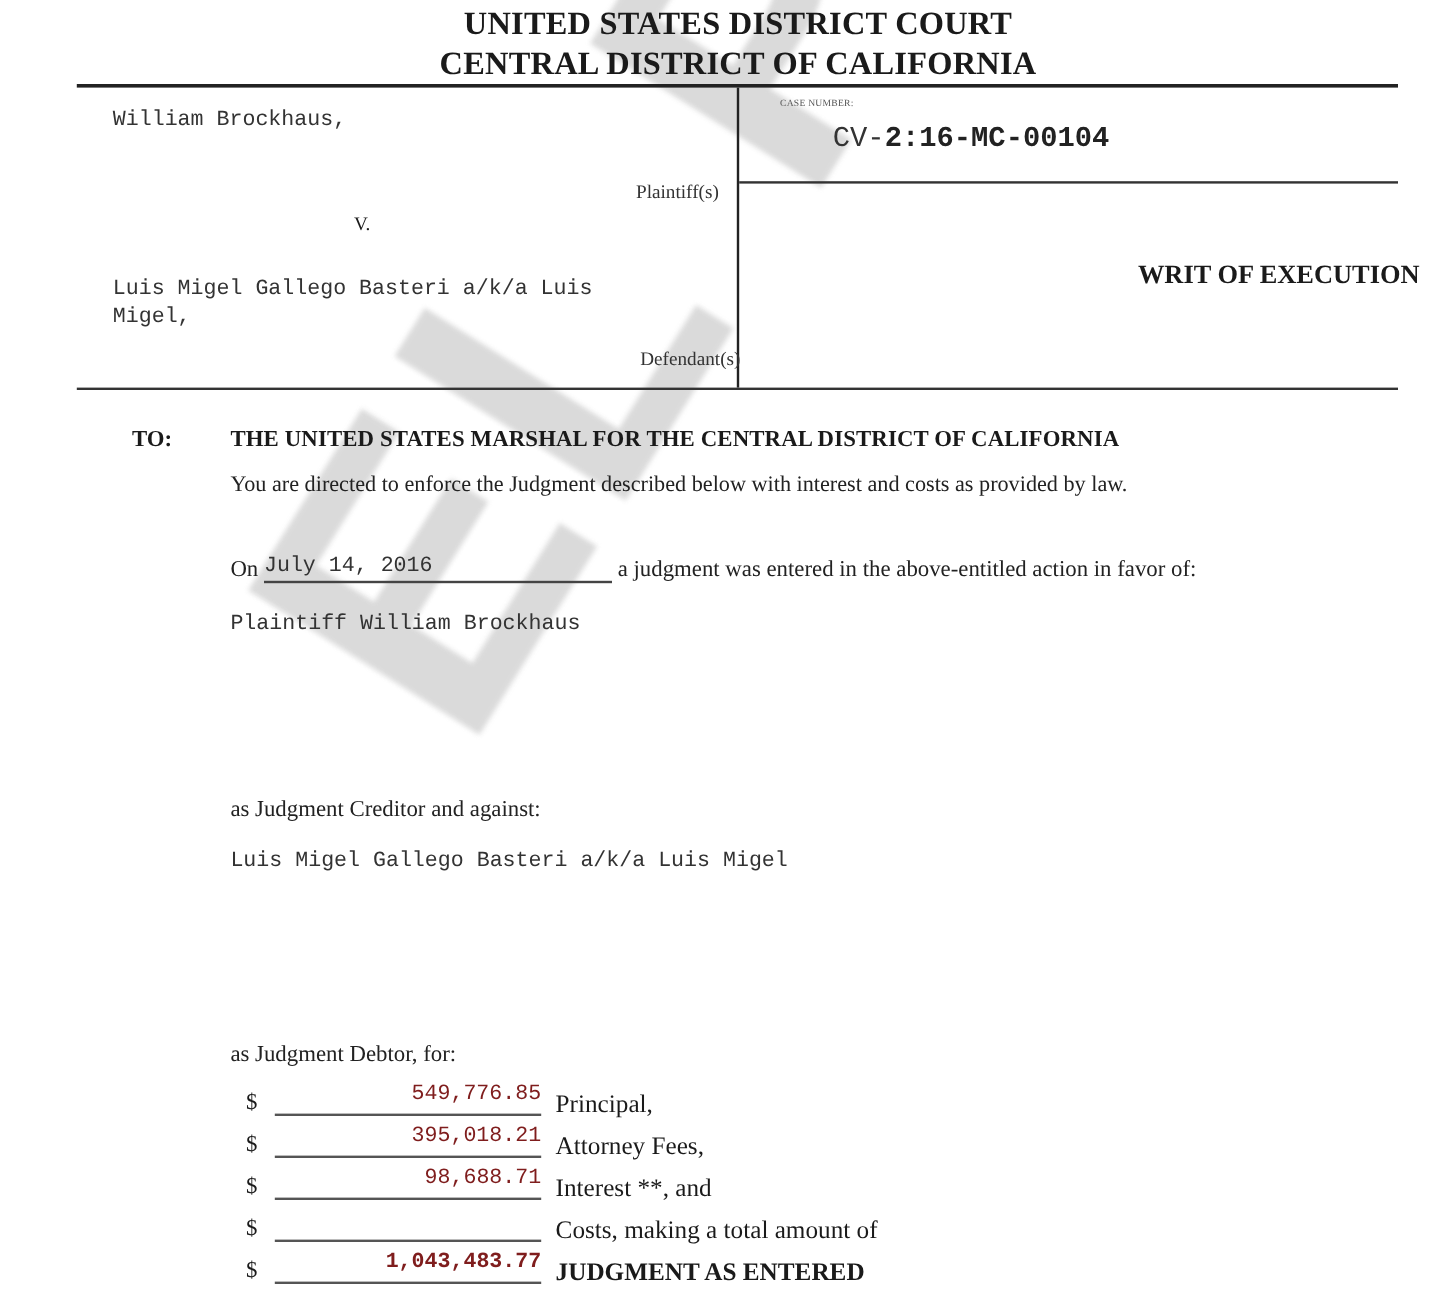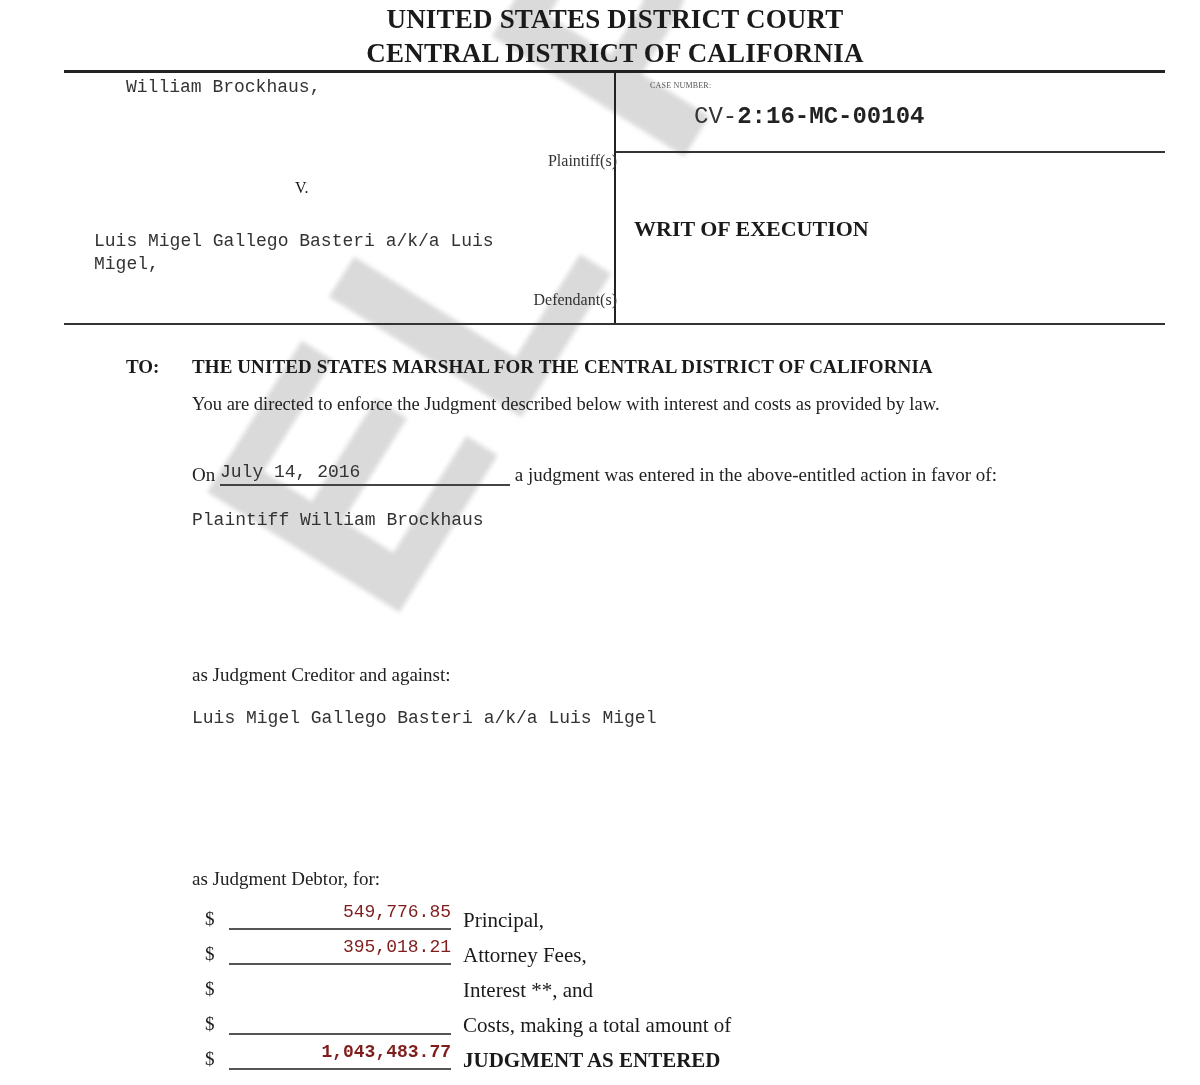--- a/index.html
+++ b/index.html
@@ -46,35 +46,35 @@
 
   <div class="court-title serif">
     <div>UNITED STATES DISTRICT COURT</div>
     <div>CENTRAL DISTRICT OF CALIFORNIA</div>
   </div>
 
   <div class="caption">
     <div class="cap-divider"></div>
     <div class="cap-hline"></div>
 
-    <div class="abs party mono" style="left:12px; top:3px;margin-left:32px;">William Brockhaus,</div>
-    <div class="abs role serif" style="left:430px; top:79px; width:105px; text-align:right;">Plaintiff(s)</div>
+    <div class="abs party mono" style="left:12px; top:16px;">William Brockhaus,</div>
+    <div class="abs role serif" style="left:430px; top:79px; width:105px; text-align:center;">Plaintiff(s)</div>
     <div class="abs serif" style="left:213px; top:106px; font-size:16px;">V.</div>
     <div class="abs party mono" style="left:12px; top:157px;">Luis Migel Gallego Basteri a/k/a Luis</div>
     <div class="abs party mono" style="left:12px; top:180px;">Migel,</div>
     <div class="abs role serif" style="left:400px; top:218px; width:135px; text-align:right;">Defendant(s)</div>
 
     <div class="abs casenum-label serif" style="left:568px; top:8px;">CASE NUMBER:</div>
     <div class="abs casenum mono" style="left:612px; top:30px;">
       <span>CV-</span><b>2:16-MC-00104</b>
     </div>
-    <div class="abs writ serif" style="left:552px; top:143px; width:549px; text-align:left;">WRIT OF EXECUTION</div>
+    <div class="abs writ serif" style="left:552px; top:143px; width:549px; text-align:right;">WRIT OF EXECUTION</div>
   </div>
 
-  <div class="abs to-label serif" style="left:108px; top:356px;">TO:</div>
+  <div class="abs to-label serif" style="left:92px; top:356px;">TO:</div>
   <div class="abs to-text serif" style="left:174px; top:356px;">THE UNITED STATES MARSHAL FOR THE CENTRAL DISTRICT OF CALIFORNIA</div>
   <div class="abs body-text serif" style="left:174px; top:394px; font-size:18.5px;">You are directed to enforce the Judgment described below with interest and costs as provided by law.</div>
 
   <div class="abs body-text serif" style="left:174px; top:460px; white-space:nowrap;">
     <span>On</span>
     <span class="date-line"><span class="fill-mono mono">July 14, 2016</span></span>
     <span>a judgment was entered in the above-entitled action in favor of:</span>
   </div>
 
   <div class="abs fill-mono mono" style="left:174px; top:510px;">Plaintiff William Brockhaus</div>
@@ -89,20 +89,21 @@
     <span class="amt-line mono">549,776.85</span>
     <span class="amt-label">Principal,</span>
   </div>
   <div class="amt-row serif" style="top:937px;">
     <span class="dollar">$</span>
     <span class="amt-line mono">395,018.21</span>
     <span class="amt-label">Attorney Fees,</span>
   </div>
   <div class="amt-row serif" style="top:972px;">
     <span class="dollar">$</span>
+    <span class="amt-line mono">98,688.71</span>
     <span class="amt-label">Interest **, and</span>
   </div>
   <div class="amt-row serif" style="top:1007px;">
     <span class="dollar">$</span>
     <span class="amt-line mono"></span>
     <span class="amt-label">Costs, making a total amount of</span>
   </div>
   <div class="amt-row serif" style="top:1042px;">
     <span class="dollar">$</span>
     <span class="amt-line mono" style="font-weight:bold;">1,043,483.77</span>

